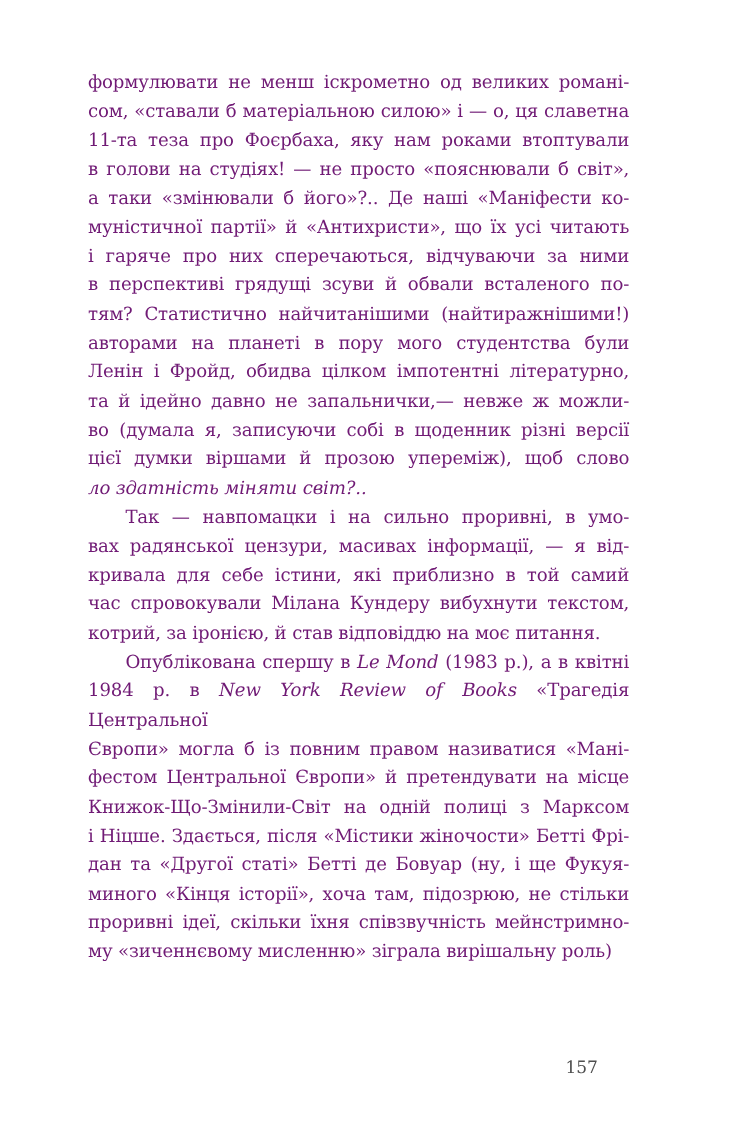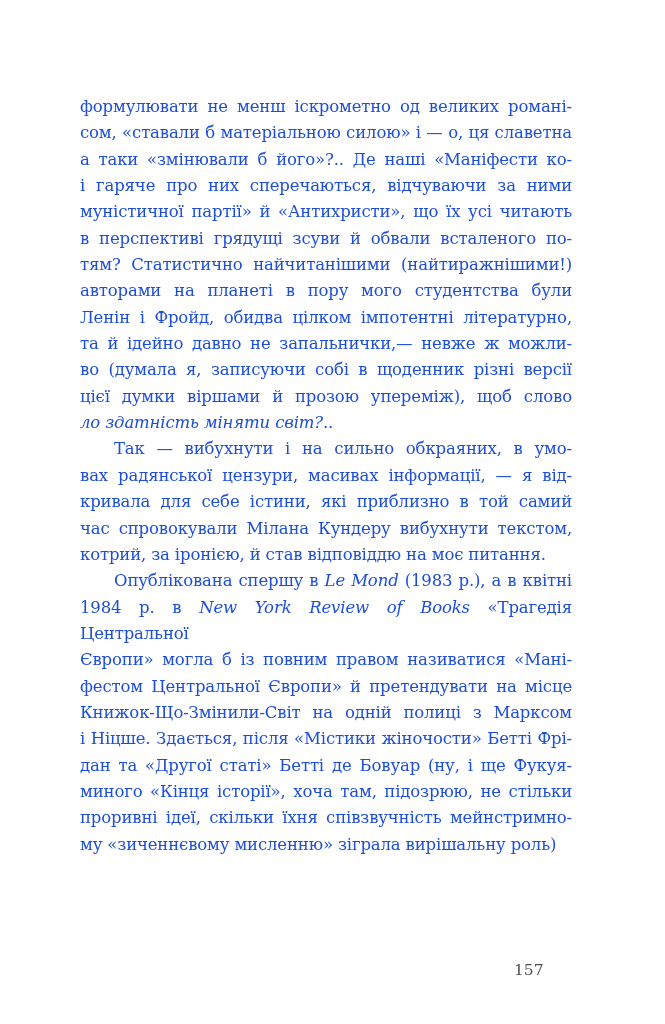--- a/index.html
+++ b/index.html
@@ -46,38 +46,40 @@
     left: 514px;
     width: 56px;
     font-size: 15.5px;
     color: #4f4f4f;
   }
 </style>
 </head>
 <body style="background: rgb(255, 255, 255);">
 
 <div class="page">
-  <div class="text-block" style="color: #1d4ed8; margin-top: 32px;">
+  <div class="text-block" style="color: #701a75;">
       <div class="paragraph">
         <div class="line"><span>формулювати не менш іскрометно од великих романі-</span></div>
         <div class="line"><span>сом, «ставали б матеріальною силою» і — о, ця славетна</span></div>
+        <div class="line"><span>11-та теза про Фоєрбаха, яку нам роками втоптували</span></div>
+        <div class="line"><span>в голови на студіях! — не просто «пояснювали б світ»,</span></div>
         <div class="line"><span>а таки «змінювали б його»?.. Де наші «Маніфести ко-</span></div>
+        <div class="line"><span>муністичної партії» й «Антихристи», що їх усі читають</span></div>
         <div class="line"><span>і гаряче про них сперечаються, відчуваючи за ними</span></div>
-        <div class="line"><span>муністичної партії» й «Антихристи», що їх усі читають</span></div>
         <div class="line"><span>в перспективі грядущі зсуви й обвали всталеного по-</span></div>
         <div class="line"><span>тям? Статистично найчитанішими (найтиражнішими!)</span></div>
         <div class="line"><span>авторами на планеті в пору мого студентства були</span></div>
         <div class="line"><span>Ленін і Фройд, обидва цілком імпотентні літературно,</span></div>
         <div class="line"><span>та й ідейно давно не запальнички,— невже ж можли-</span></div>
         <div class="line"><span>во (думала я, записуючи собі в щоденник різні версії</span></div>
         <div class="line"><span>цієї думки віршами й прозою упереміж), щоб слово</span></div>
         <div class="line last"><span class="italic">ло здатність міняти світ?..</span></div>
       </div>
       <div class="paragraph">
-        <div class="line indent"><span>Так — вибухнути і на сильно обкраяних, в умо-</span></div>
+        <div class="line indent"><span>Так — навпомацки і на сильно проривні, в умо-</span></div>
         <div class="line"><span>вах радянської цензури, масивах інформації, — я від-</span></div>
         <div class="line"><span>кривала для себе істини, які приблизно в той самий</span></div>
         <div class="line"><span>час спровокували Мілана Кундеру вибухнути текстом,</span></div>
         <div class="line last"><span>котрий, за іронією, й став відповіддю на моє питання.</span></div>
       </div>
       <div class="paragraph">
         <div class="line indent"><span>Опублікована спершу в </span><span class="italic">Le Mond</span><span> (1983 р.), а в квітні</span></div>
         <div class="line"><span>1984 р. в </span><span class="italic">New York Review of Books</span><span> «Трагедія Центральної</span></div>
         <div class="line"><span>Європи» могла б із повним правом називатися «Мані-</span></div>
         <div class="line"><span>фестом Центральної Європи» й претендувати на місце</span></div>

